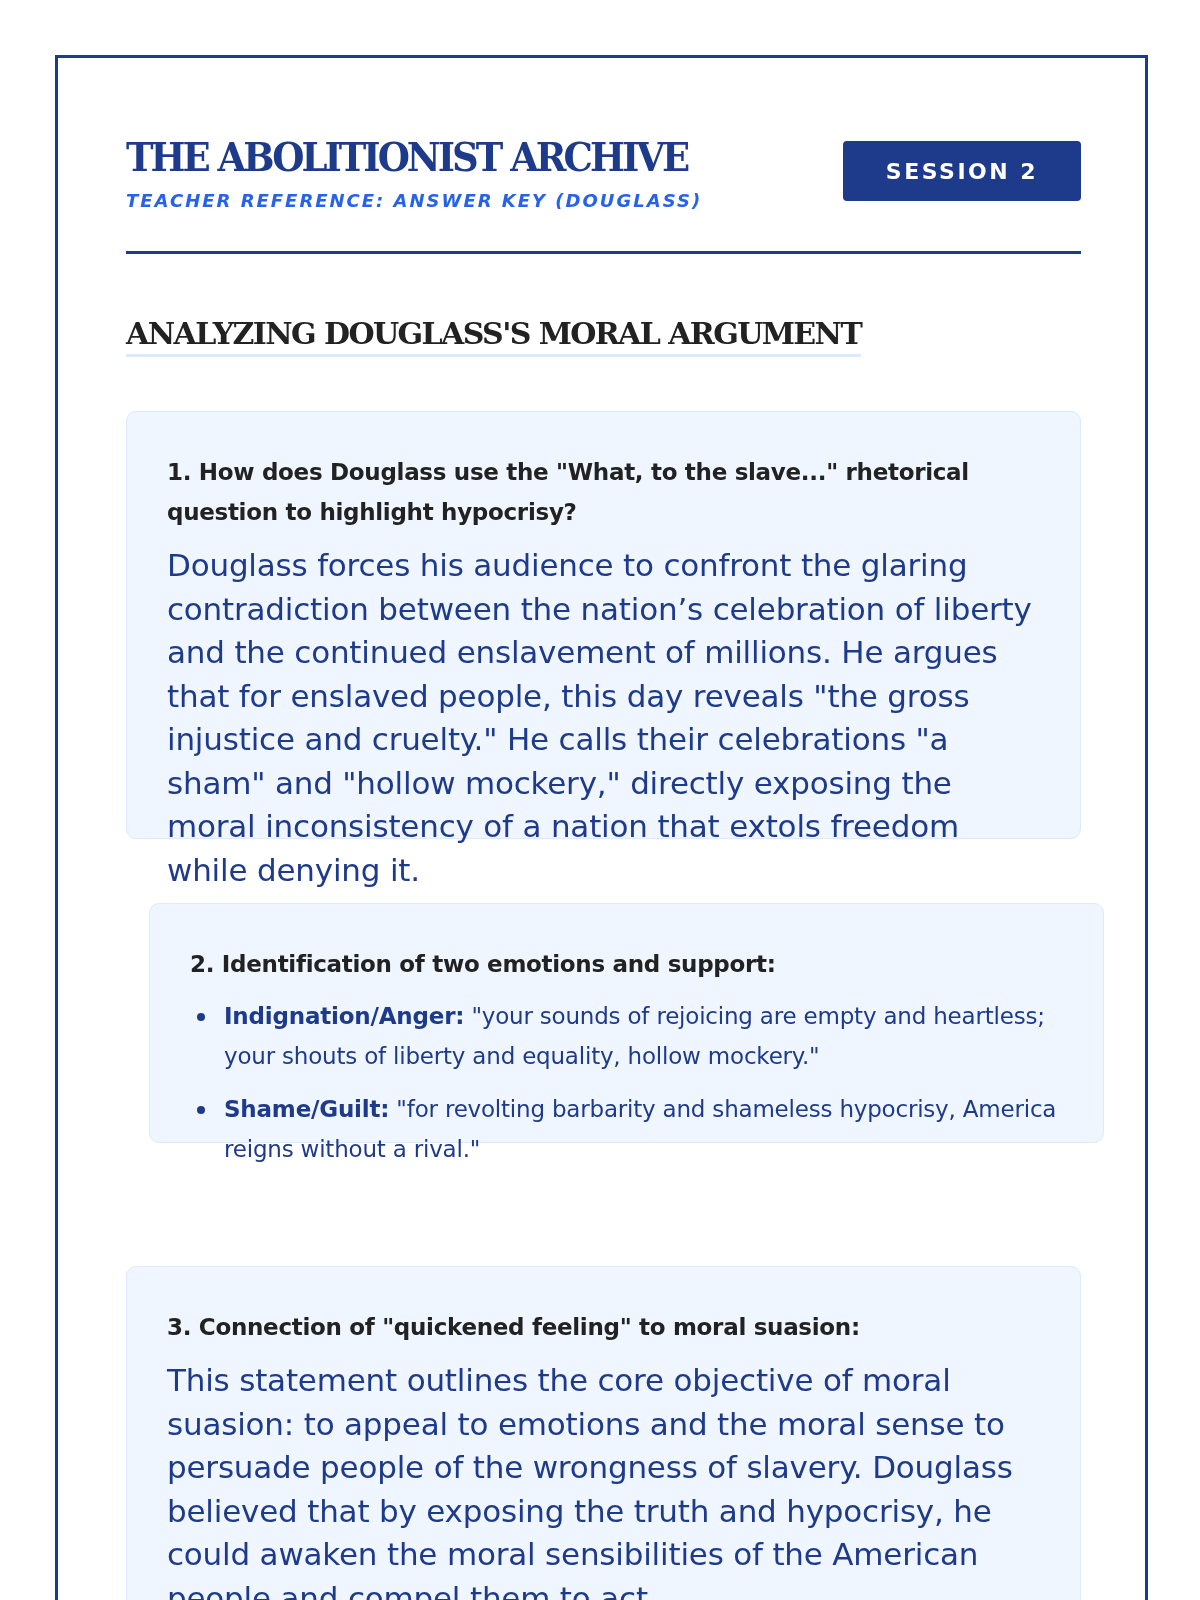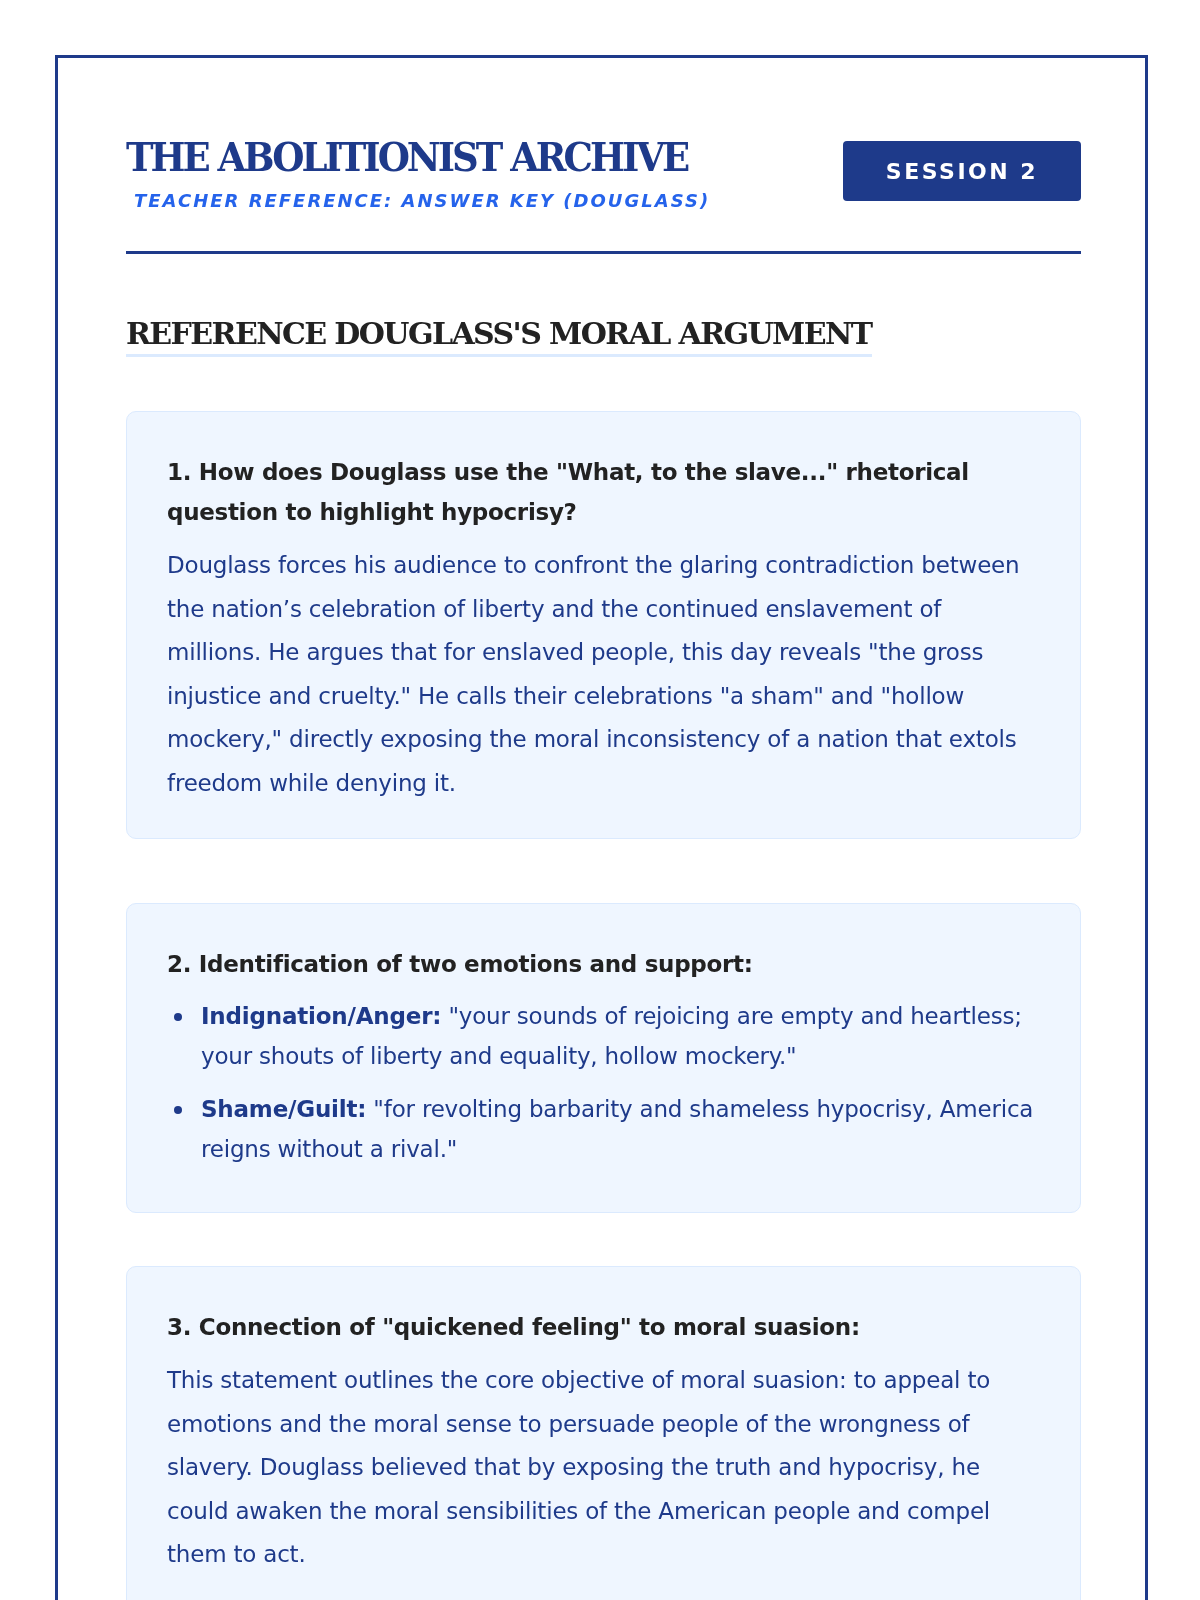--- a/index.html
+++ b/index.html
@@ -39,21 +39,21 @@
       font-size: 37px;
       letter-spacing: -3px;
       color: #1e3a8a;
       line-height: 1;
       white-space: nowrap;
       transform: scaleY(1.05);
       transform-origin: left top;
     }
     .subtitle {
       position: absolute;
-      left: 8px;
+      left: 0;
       top: 52px;
       font-family: "DejaVu Sans", sans-serif;
       font-style: italic;
       font-weight: bold;
       font-size: 18px;
       letter-spacing: 2px;
       color: #2563eb;
       white-space: nowrap;
     }
     .session-badge {
@@ -98,34 +98,34 @@
     .card {
       position: absolute;
       left: 68px;
       width: 955px;
       background: #eff6ff;
       border: 1.5px solid #dbeafe;
       border-radius: 10px;
       padding: 40px 40px 24px 40px;
     }
     .card-1 { top: 353px; height: 428px; }
-    .card-2 { top: 845px; height: 310px; }
+    .card-2 { top: 845px; height: 240px; margin-left: 23px; }
     .card-3 { top: 1208px; height: 420px; }
     .q-title {
       font-family: "DejaVu Sans", sans-serif;
       font-weight: bold;
       font-size: 23px;
       line-height: 40px;
       color: #222222;
       letter-spacing: -0.3px;
     }
     .answer {
       margin-top: 12px;
       font-family: "DejaVu Sans", sans-serif;
-      font-size: 23px;
+      font-size: 31px;
       line-height: 43.5px;
       color: #1e3a8a;
       letter-spacing: -0.2px;
     }
     .bullets {
       list-style: none;
       margin-top: 12px;
     }
     .bullets li {
       position: relative;
@@ -155,21 +155,21 @@
 <body>
 
 <div class="page">
   <div class="header">
     <div class="brand-title">THE ABOLITIONIST ARCHIVE</div>
     <div class="subtitle">TEACHER REFERENCE: ANSWER KEY (DOUGLASS)</div>
     <div class="session-badge">SESSION 2</div>
   </div>
   <div class="header-rule"></div>
 
-  <h2 class="section-title">REFERENCE DOUGLASS'S MORAL ARGUMENT</h2>
+  <h2 class="section-title">ANALYZING DOUGLASS'S MORAL ARGUMENT</h2>
 
   <div class="card card-1">
     <div class="q-title">1. How does Douglass use the "What, to the slave..." rhetorical question to highlight hypocrisy?</div>
     <p class="answer">Douglass forces his audience to confront the glaring contradiction between the nation’s celebration of liberty and the continued enslavement of millions. He argues that for enslaved people, this day reveals "the gross injustice and cruelty." He calls their celebrations "a sham" and "hollow mockery," directly exposing the moral inconsistency of a nation that extols freedom while denying it.</p>
   </div>
 
   <div class="card card-2">
     <div class="q-title">2. Identification of two emotions and support:</div>
     <ul class="bullets">
       <li>

